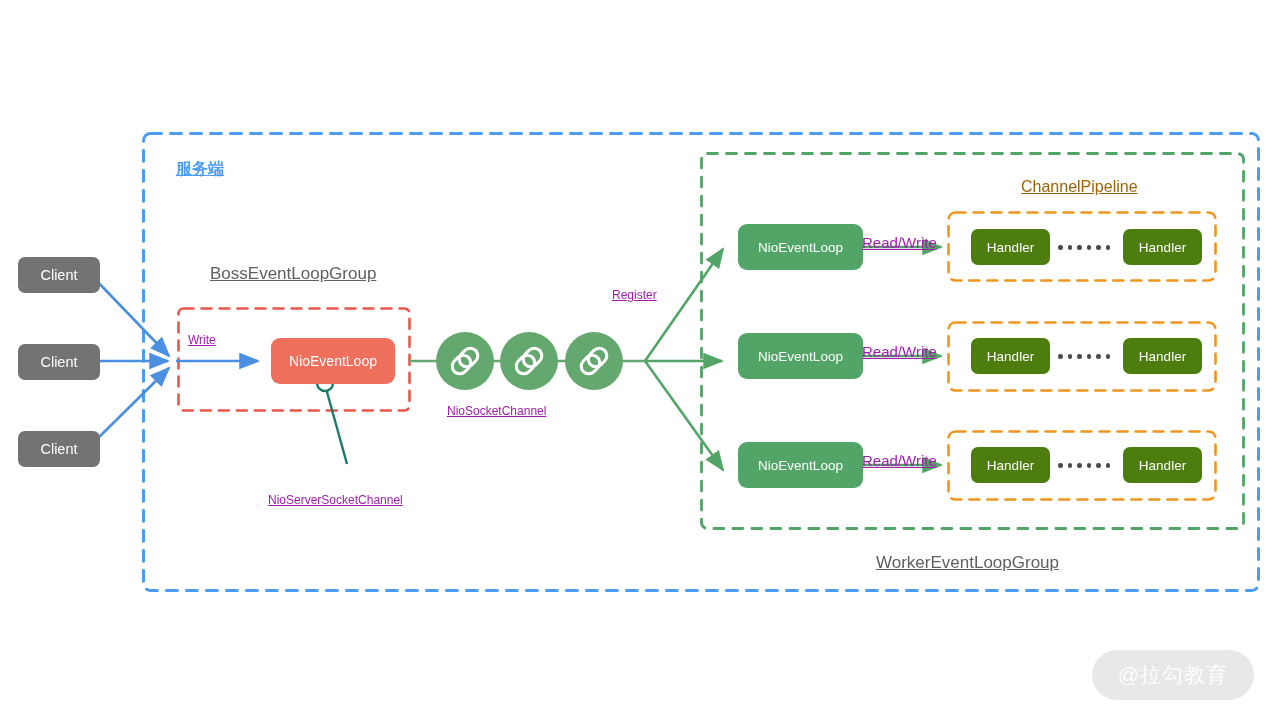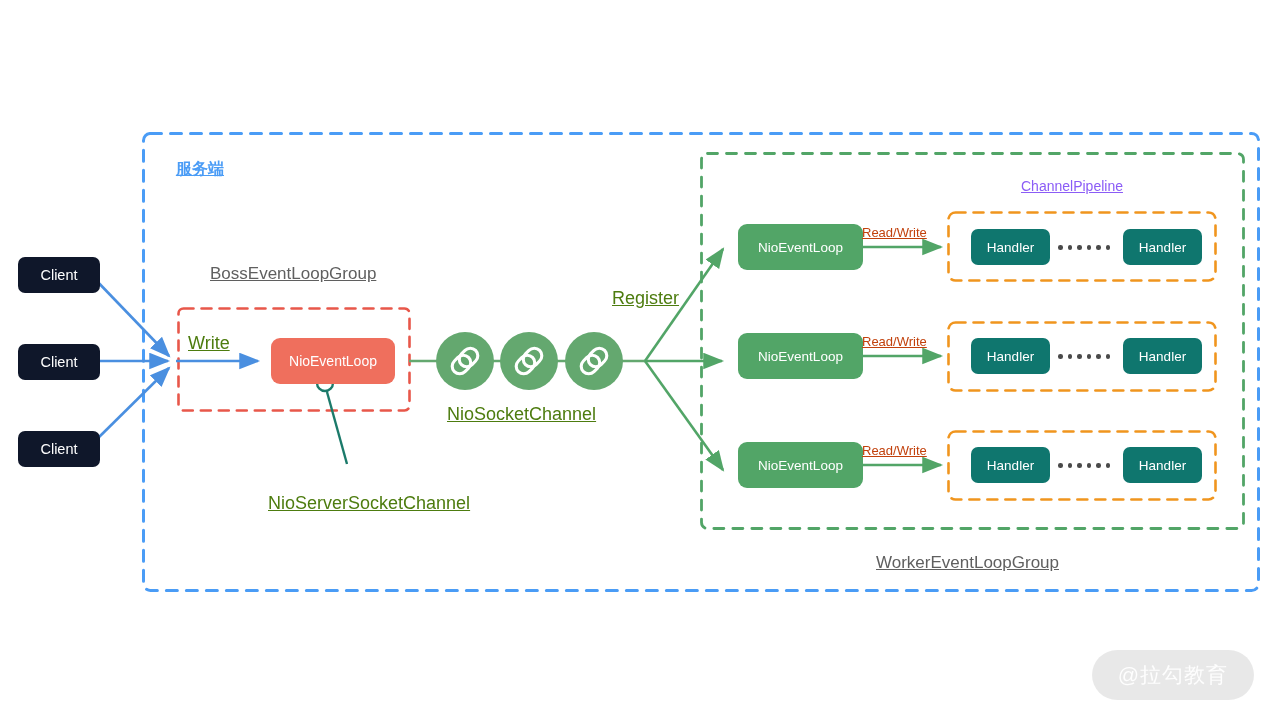--- a/index.html
+++ b/index.html
@@ -5,31 +5,31 @@
   html,body{margin:0;padding:0;background:#ffffff;}
   body{width:1280px;height:720px;overflow:hidden;
        font-family:"Liberation Sans","DejaVu Sans",sans-serif;}
   #stage{position:relative;width:1280px;height:720px;background:#fff;}
 
   .svg-layer{position:absolute;left:0;top:0;width:1280px;height:720px;pointer-events:none;}
 
   .box{position:absolute;display:flex;align-items:center;justify-content:center;
        color:#fff;border-radius:8px;white-space:nowrap;margin-left:8px;}
 
-  .client-box{background:#0f172a;width:82px;height:36px;font-size:14.5px;border-radius:7px;}
+  .client-box{background:#737373;width:82px;height:36px;font-size:14.5px;border-radius:7px;}
   .boss-loop{background:#ef6f5d;width:124px;height:46px;font-size:14px;border-radius:9px;}
   .worker-loop{background:#52a567;width:125px;height:46px;font-size:13.5px;border-radius:9px;}
-  .handler-box{background:#0f766e;width:79px;height:36px;font-size:13.5px;border-radius:7px;}
+  .handler-box{background:#4d7c0f;width:79px;height:36px;font-size:13.5px;border-radius:7px;}
 
   .lbl{position:absolute;white-space:nowrap;color:#6b6b6b;text-decoration:underline;}
   .lbl-big{font-size:17px;color:#5f5f5f;margin-left:7px;}
-  .lbl-mid{font-size:18px;color:#4d7c0f;}
-  .lbl-sm{font-size:13px;color:#c2410c;}
+  .lbl-mid{font-size:12px;color:#a21caf;}
+  .lbl-sm{font-size:15px;color:#a21caf;margin-top:9px;}
   .lbl-blue{color:#4a9cf6;font-size:16px;font-weight:bold;}
-  .lbl-orange{color:#8b5cf6;font-size:14px;}
+  .lbl-orange{color:#a16207;font-size:16px;}
 
   .dots{position:absolute;display:flex;gap:5px;align-items:center;}
   .dots i{display:block;width:4.5px;height:4.5px;border-radius:50%;background:#4a4a4a;}
 
   .watermark{position:absolute;right:26px;bottom:20px;
              background:rgba(0,0,0,0.09);color:rgba(255,255,255,0.92);
              border-radius:26px;padding:11px 26px;font-size:21px;letter-spacing:1px;}
 </style>
 </head>
 <body>

